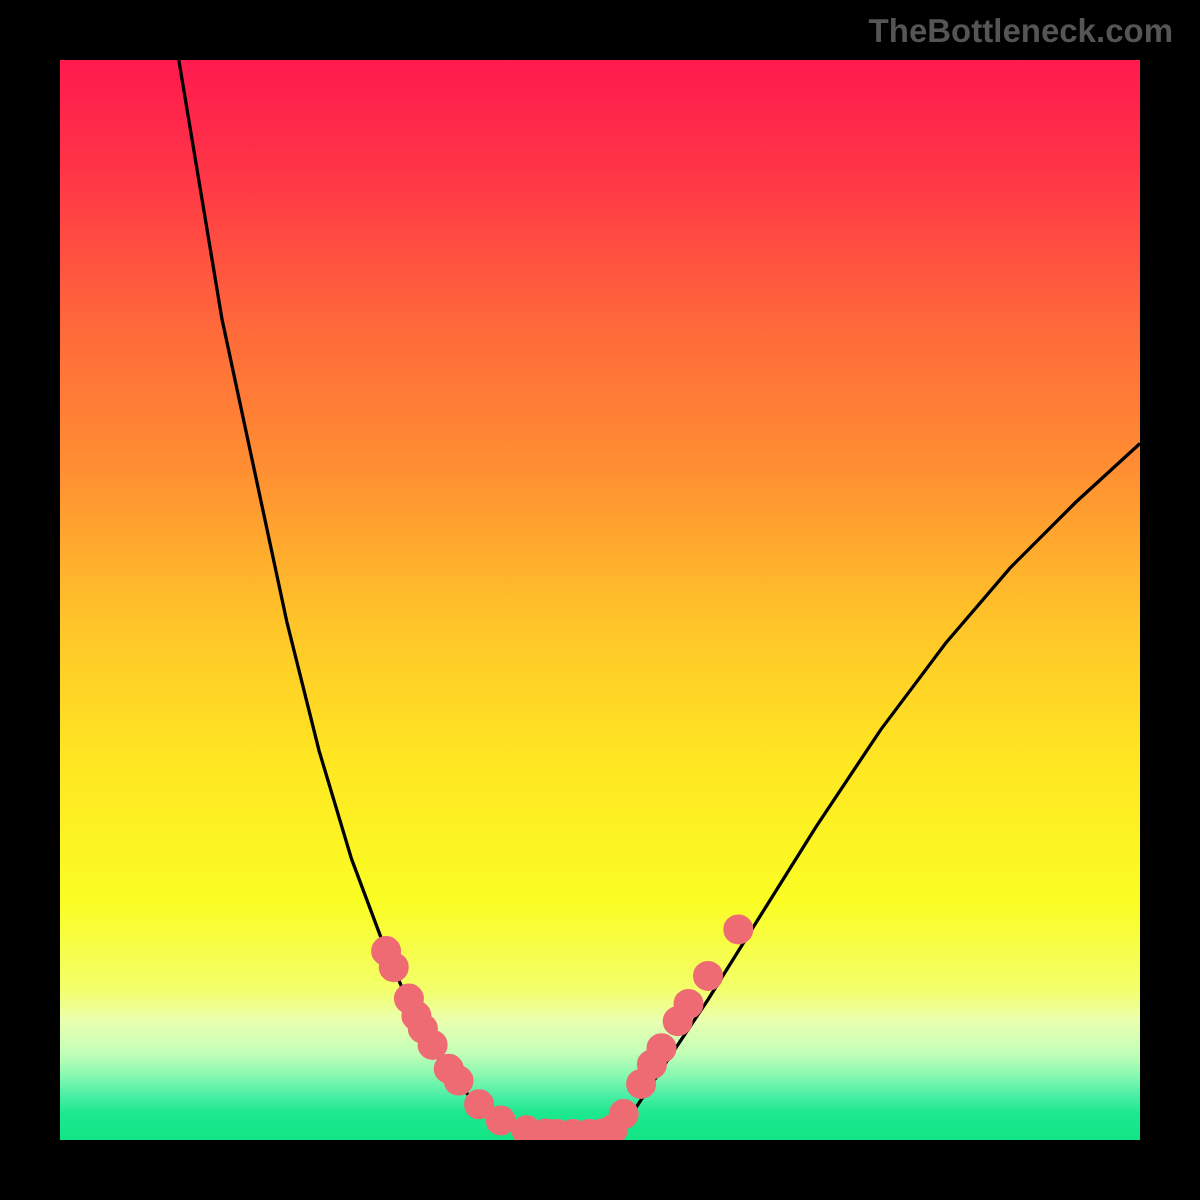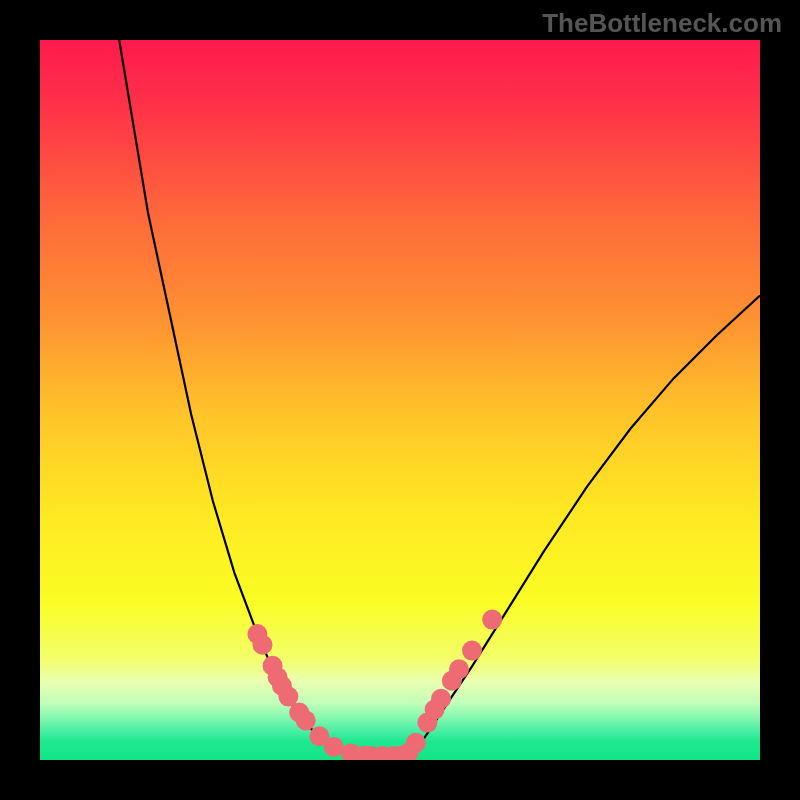--- a/index.html
+++ b/index.html
@@ -9,21 +9,21 @@
     height: 800px;
     background: #000;
     position: relative;
     overflow: hidden;
   }
   .watermark {
     position: absolute;
     top: 8px;
     right: 18px;
     font-family: Arial, sans-serif;
-    font-size: 26px;
+    font-size: 22px;
     font-weight: bold;
     color: #555;
     z-index: 10;
   }
   .plot-area {
     position: absolute;
     left: 40px;
     top: 40px;
     width: 720px;
     height: 720px;

